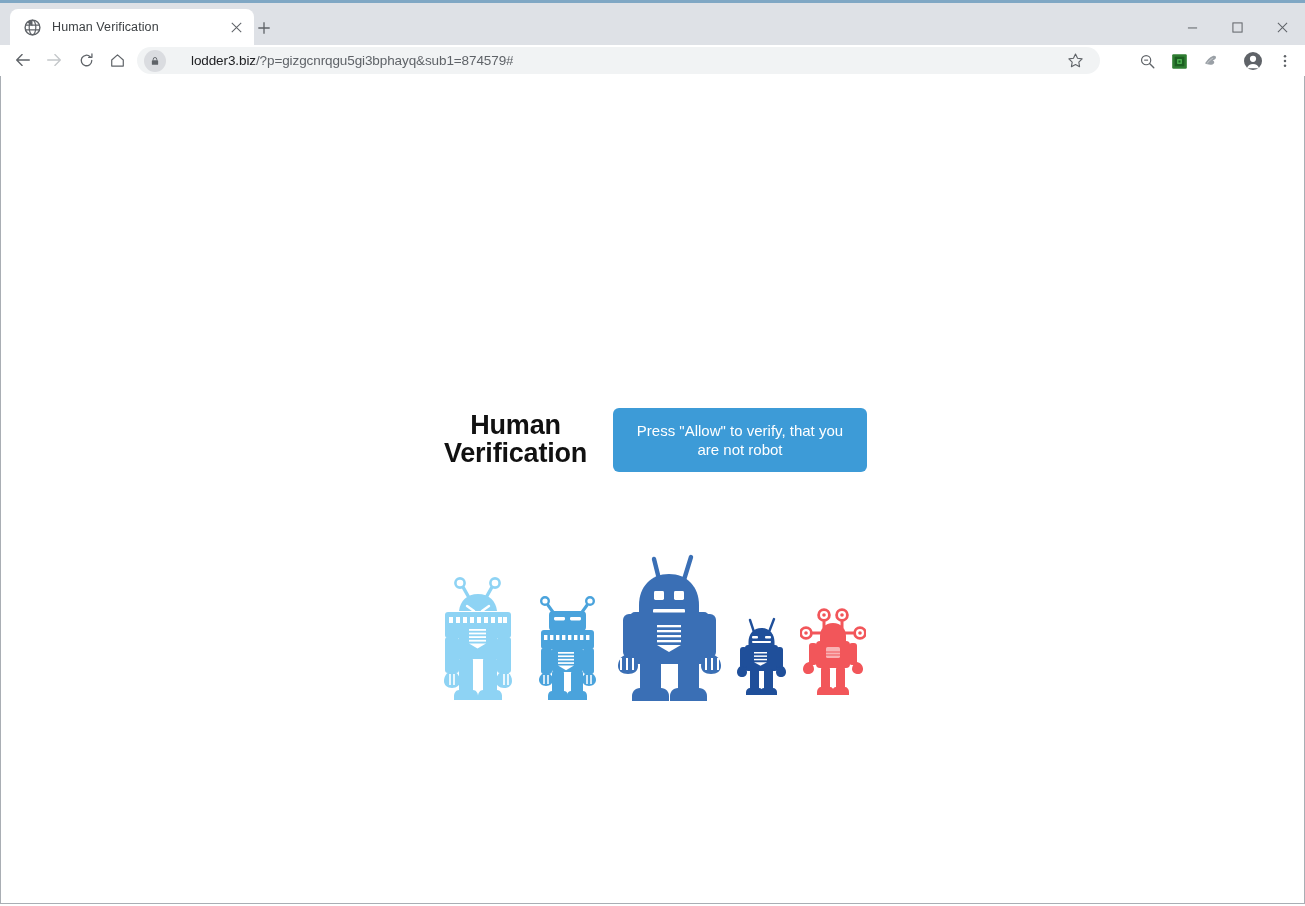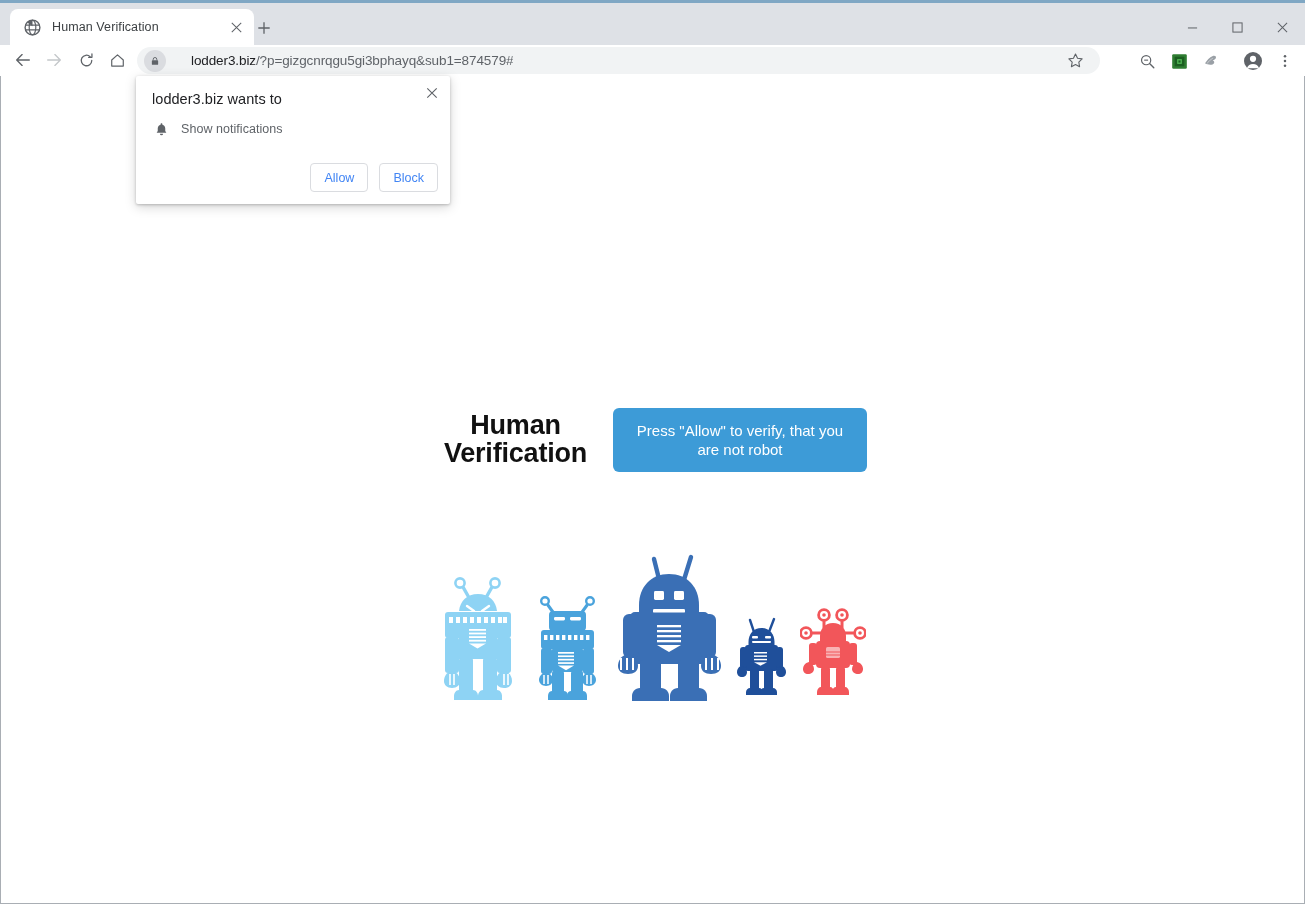--- a/index.html
+++ b/index.html
@@ -575,35 +575,14 @@
           <rect x="26" y="41" width="14" height="11" rx="1.6"></rect>
         </g>
         <g fill="#ffffff">
           <path d="M26 46h14M26 49h14" stroke="#f2565a" stroke-width="1.2"></path>
         </g>
       </svg>
 
     </div>
   </div>
 
-  <div class="perm-bubble">
-    <div class="perm-close">
-      <svg viewBox="0 0 14 14" width="12" height="12">
-        <path d="M1.5 1.5l11 11M12.5 1.5l-11 11" stroke="#5f6368" stroke-width="1.3" fill="none"></path>
-      </svg>
-    </div>
-    <div class="perm-title">lodder3.biz wants to</div>
-    <div class="perm-row">
-      <span class="perm-bell">
-        <svg viewBox="0 0 18 18" width="15" height="15">
-          <path d="M9 1.6c-.6 0-1.1.5-1.1 1.1v.6C5.9 3.8 4.5 5.6 4.5 7.8v3.1l-1.3 2.1h11.6l-1.3-2.1V7.8c0-2.2-1.4-4-3.4-4.5v-.6c0-.6-.5-1.1-1.1-1.1z" fill="#5f6368"></path>
-          <path d="M7.1 14.1a1.9 1.9 0 0 0 3.8 0z" fill="#5f6368"></path>
-        </svg>
-      </span>
-      <span class="perm-row-label">Show notifications</span>
-    </div>
-    <div class="perm-actions">
-      <button class="perm-btn">Allow</button>
-      <button class="perm-btn">Block</button>
-    </div>
-  </div>
 
 </div>
 
 </body></html>

